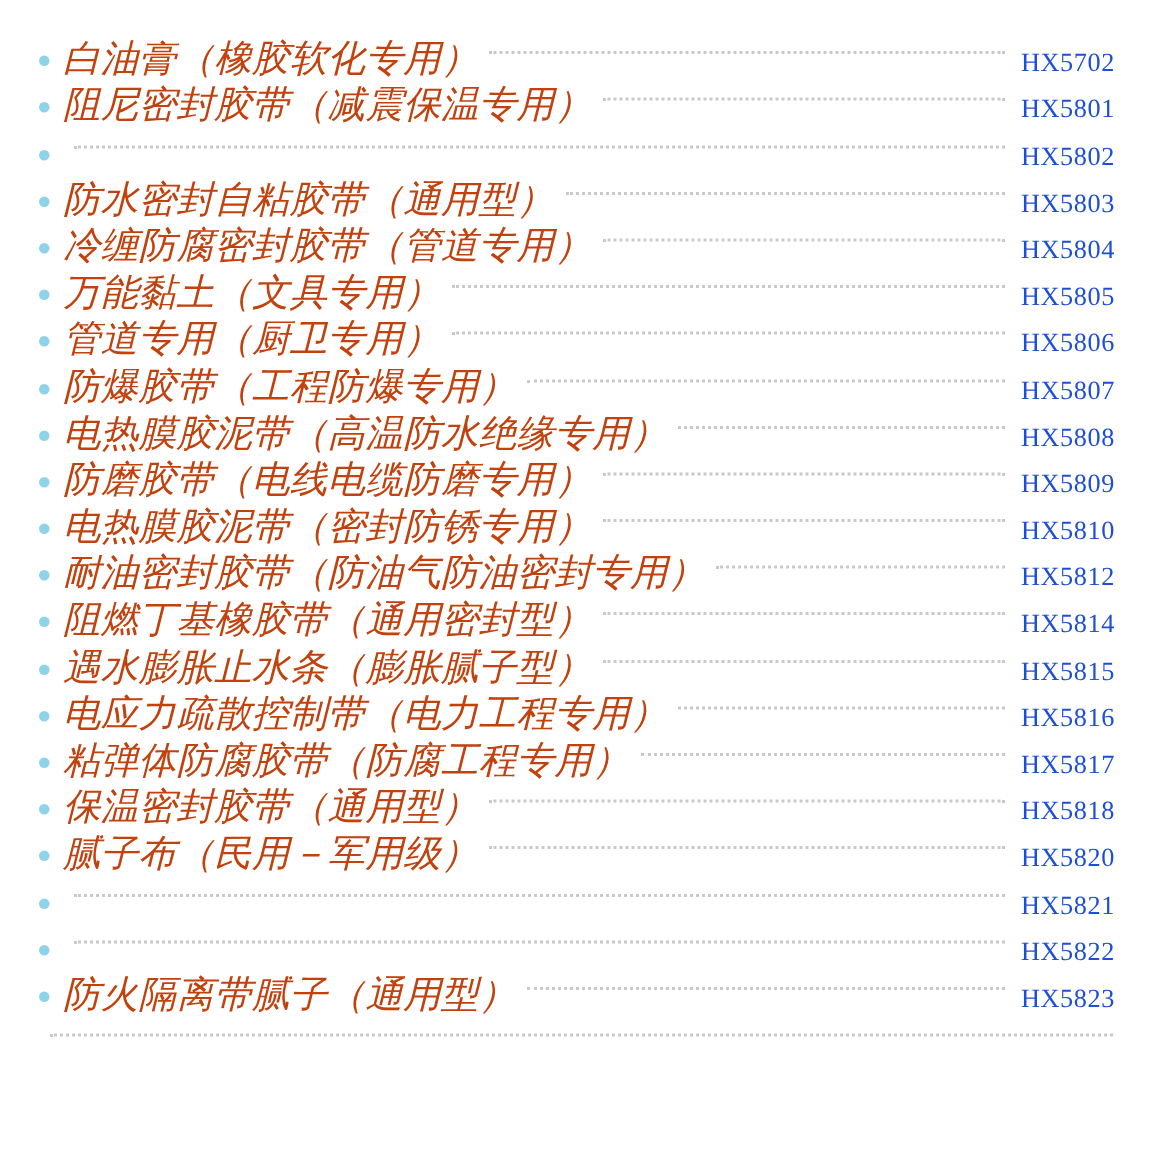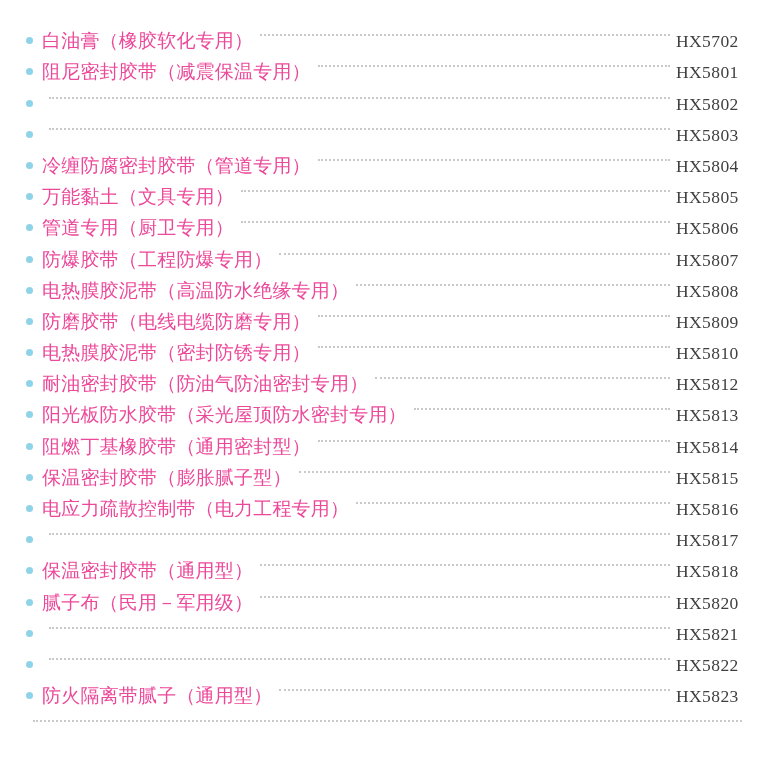--- a/index.html
+++ b/index.html
@@ -33,24 +33,25 @@
     width: 7px;
     height: 7px;
     border-radius: 50%;
     background: #8fd3e8;
     margin-right: 9px;
     position: relative;
     top: -3px;
   }
   .entry-title {
     flex: 0 0 auto;
-    font-size: 19px;
+    font-size: 25px;
     line-height: 31.2px;
     letter-spacing: 0.2px;
-    color: #ec4899;
+    color: #c2410c;
+    font-style: italic;
   }
   .leader {
     flex: 1 1 auto;
     position: relative;
     height: 31.2px;
     overflow: hidden;
     margin: 0 6px 0 7px;
   }
   .leader::before {
     content: "";
@@ -58,24 +59,24 @@
     left: 0;
     right: 0;
     bottom: 11px;
     border-bottom: 2.5px dotted #c9c9c9;
   }
   .entry-code {
     flex: 0 0 auto;
     font-size: 17.5px;
     line-height: 31.2px;
     letter-spacing: 0.4px;
-    color: #404040;
+    color: #1d4ed8;
     font-family: "Liberation Serif", "DejaVu Serif", serif;
     min-width: 72px;
-    text-align: left;
+    text-align: center;
   }
   
   .toc-item.clipped {
     height: 16px;
     overflow: hidden;
     align-items: flex-end;
   }
   .toc-item.clipped .entry-title,
   .toc-item.clipped .entry-code,
   .toc-item.clipped .leader {
@@ -105,20 +106,21 @@
       <span class="leader"></span>
       <span class="entry-code">HX5801</span>
     </li>
     <li class="toc-item">
       <span class="bullet" style="background: rgb(143, 211, 232);"></span>
       <span class="leader"></span>
       <span class="entry-code">HX5802</span>
     </li>
     <li class="toc-item">
       <span class="bullet" style="background: rgb(143, 211, 232);"></span>
+      <span class="entry-title">防水密封自粘胶带（通用型）</span>
       <span class="leader"></span>
       <span class="entry-code">HX5803</span>
     </li>
     <li class="toc-item">
       <span class="bullet" style="background: rgb(143, 211, 232);"></span>
       <span class="entry-title">冷缠防腐密封胶带（管道专用）</span>
       <span class="leader"></span>
       <span class="entry-code">HX5804</span>
     </li>
     <li class="toc-item">
@@ -158,44 +160,39 @@
       <span class="entry-code">HX5810</span>
     </li>
     <li class="toc-item">
       <span class="bullet" style="background: rgb(143, 211, 232);"></span>
       <span class="entry-title">耐油密封胶带（防油气防油密封专用）</span>
       <span class="leader"></span>
       <span class="entry-code">HX5812</span>
     </li>
     <li class="toc-item">
       <span class="bullet" style="background: rgb(143, 211, 232);"></span>
-      <span class="entry-title">阳光板防水胶带（采光屋顶防水密封专用）</span>
-      <span class="leader"></span>
-      <span class="entry-code">HX5813</span>
-    </li>
-    <li class="toc-item">
-      <span class="bullet" style="background: rgb(143, 211, 232);"></span>
       <span class="entry-title">阻燃丁基橡胶带（通用密封型）</span>
       <span class="leader"></span>
       <span class="entry-code">HX5814</span>
     </li>
     <li class="toc-item">
       <span class="bullet" style="background: rgb(143, 211, 232);"></span>
-      <span class="entry-title">保温密封胶带（膨胀腻子型）</span>
+      <span class="entry-title">遇水膨胀止水条（膨胀腻子型）</span>
       <span class="leader"></span>
       <span class="entry-code">HX5815</span>
     </li>
     <li class="toc-item">
       <span class="bullet" style="background: rgb(143, 211, 232);"></span>
       <span class="entry-title">电应力疏散控制带（电力工程专用）</span>
       <span class="leader"></span>
       <span class="entry-code">HX5816</span>
     </li>
     <li class="toc-item">
       <span class="bullet" style="background: rgb(143, 211, 232);"></span>
+      <span class="entry-title">粘弹体防腐胶带（防腐工程专用）</span>
       <span class="leader"></span>
       <span class="entry-code">HX5817</span>
     </li>
     <li class="toc-item">
       <span class="bullet" style="background: rgb(143, 211, 232);"></span>
       <span class="entry-title">保温密封胶带（通用型）</span>
       <span class="leader"></span>
       <span class="entry-code">HX5818</span>
     </li>
     <li class="toc-item">

